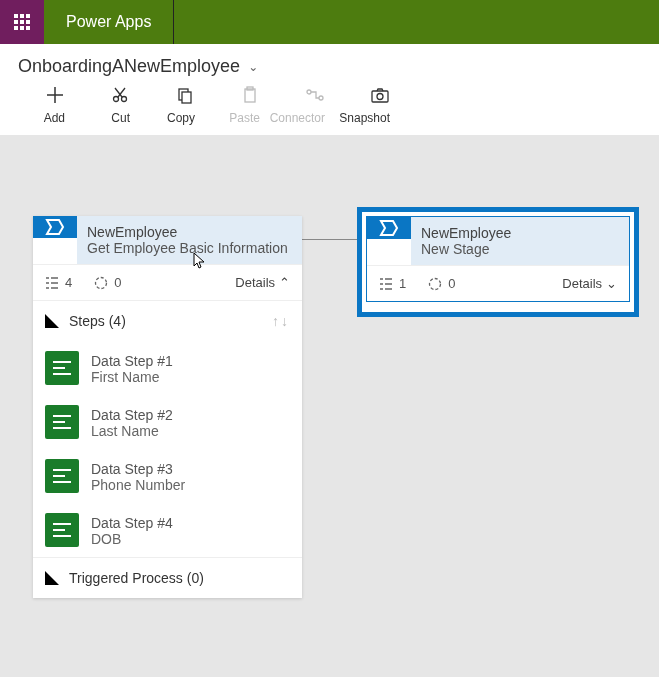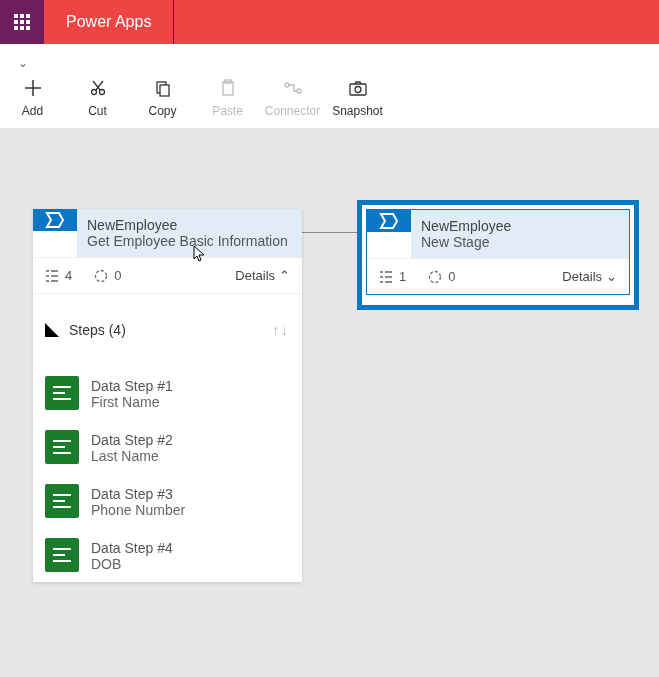--- a/index.html
+++ b/index.html
@@ -1,30 +1,30 @@
 <!DOCTYPE html>
 <html><head>
 <meta charset="utf-8">
 <style>
 * { margin: 0; padding: 0; box-sizing: border-box; font-family: "Segoe UI", Arial, sans-serif; }
 body { width: 659px; height: 677px; background: #e6e6e6; overflow: hidden; }
 
-.header { background: #ef4444; height: 44px; display: flex; align-items: center; }
+.header { background: #4d7c0f; height: 44px; display: flex; align-items: center; }
 .waffle { width: 44px; height: 44px; background: #701e5e; display: flex; align-items: center; justify-content: center; }
 .waffle-icon { display: grid; grid-template-columns: repeat(3, 4px); grid-template-rows: repeat(3, 4px); gap: 2px; }
 .waffle-icon span { background: #fff; width: 4px; height: 4px; }
 .app-title { color: #fff; font-size: 16px; padding: 0 22px; font-weight: 400; }
 .header-div { width: 1px; height: 44px; background: #222; }
 
 .subheader { background: #fff; padding: 12px 18px 0; }
 .process-name { font-size: 18px; color: #333; display: flex; align-items: center; gap: 8px; }
 .chev { font-size: 12px; color: #666; }
 
 .toolbar { background: #fff; display: flex; padding: 8px 0 10px; }
-.tool { width: 65px; display: flex; flex-direction: column; align-items: center; gap: 6px; cursor: pointer; }
+.tool { width: 65px; display: flex; flex-direction: column; align-items: flex-end; gap: 6px; cursor: pointer; }
 .tool-icon { width: 20px; height: 20px; display: flex; align-items: center; justify-content: center; color: #333; }
 .tool-label { font-size: 12px; color: #333; }
 .tool.disabled .tool-icon, .tool.disabled .tool-label { color: #bbb; }
 
 .canvas { position: relative; padding: 0; height: 560px; }
 
 .stage-card { position: absolute; background: #fff; box-shadow: 0 1px 3px rgba(0,0,0,0.15); }
 .stage1 { left: 33px; top: 81px; width: 269px; }
 .stage2-wrap { position: absolute; left: 357px; top: 72px; width: 282px; height: 110px; border: 5px solid #0a76c4; background:#fff; padding:4px;}
 .stage2 { width: 100%; background:#fff; border:1px solid #0a76c4;}
@@ -36,21 +36,21 @@
 .stage2 .stage-head-text { background: #e1ecf6; }
 .stage-head-text { flex: 1; padding: 8px 10px; }
 .stage-title { font-size: 14px; color: #444; }
 .stage-sub { font-size: 14px; color: #555; }
 
 .stage-stats { display: flex; align-items: center; padding: 10px 12px; font-size: 13px; color: #555; border-top:1px solid #eee;}
 .stat { display: flex; align-items: center; gap: 6px; }
 .stat + .stat { margin-left: 22px; }
 .details-link { margin-left: auto; display: flex; align-items: center; gap: 4px; color: #444; justify-content: space-between; }
 
-.section-head { display: flex; align-items: center; padding: 28px 12px; color: #333; font-size: 14px; border-top: 1px solid #eee; }
+.section-head { display: flex; align-items: center; padding: 12px 12px; color: #333; font-size: 14px; border-top: 1px solid #eee; }
 .tri { width: 0; height: 0; border-left: 14px solid #000; border-top: 14px solid transparent; margin-right: 10px; }
 .ud-arrows { margin-left: auto; color: #bbb; font-size: 14px; letter-spacing: 2px; }
 
 .step-row { display: flex; align-items: flex-end; padding: 10px 12px; gap: 12px; }
 .step-icon { width: 34px; height: 34px; background: #1a7c2a; border-radius: 2px; display: flex; align-items: center; justify-content: center; }
 .step-lines { width: 18px; height: 14px; display: flex; flex-direction: column; justify-content: space-between; }
 .step-lines span { height: 2px; background: #fff; }
 .step-lines span:nth-child(1){width:18px;} .step-lines span:nth-child(2){width:12px;} .step-lines span:nth-child(3){width:18px;}
 .step-text { font-size: 14px; color: #555; }
 .step-text .sub { color: #666; }
@@ -77,20 +77,21 @@
         <span></span>
         <span></span>
     </div>
   </div>
   <div class="app-title">Power Apps</div>
   <div class="header-div"></div>
 </div>
 
 <div class="subheader">
   <div class="process-name">
+    <span>OnboardingANewEmployee</span>
     <span class="chev">⌄</span>
   </div>
 </div>
 
 <div class="toolbar">
   <div class="tool">
     <div class="tool-icon">
         <svg width="18" height="18" viewBox="0 0 18 18">
           <path d="M9 1v16M1 9h16" stroke="#333" stroke-width="1.5"></path>
         </svg>
@@ -229,20 +230,24 @@
           <div class="step-lines">
             <span></span>
             <span></span>
             <span></span>
           </div>
         </div>
       <div class="step-text">
           <div>Data Step #4</div>
           <div class="sub">DOB</div>
         </div>
+    </div>
+    <div class="section-head">
+      <div class="tri"></div>
+      <span>Triggered Process (0)</span>
     </div>
   </div>
 
   <div class="stage2-wrap">
     <div class="stage2">
       <div class="stage-head">
         <div class="stage-flag">
           <svg width="22" height="22" viewBox="0 0 22 22">
               <path d="M3 4h12l4 7-4 7H3l4-7z" fill="none" stroke="#fff" stroke-width="2"></path>
             </svg>

